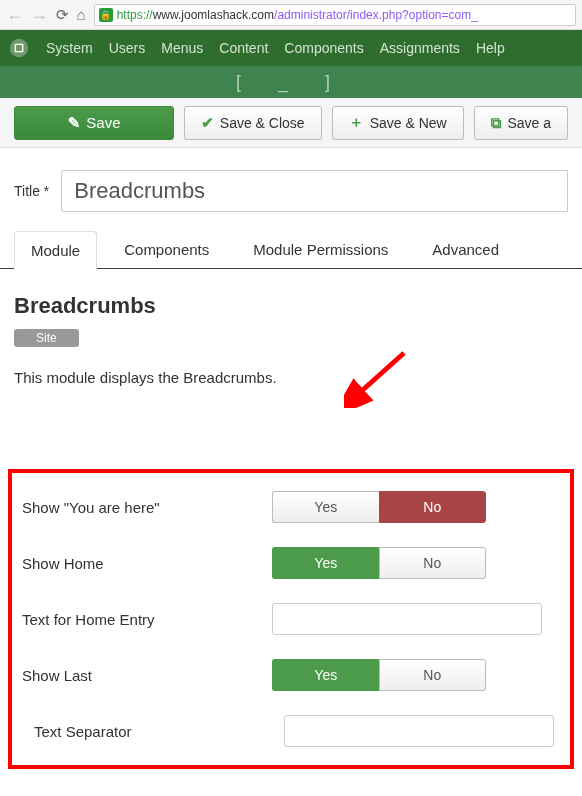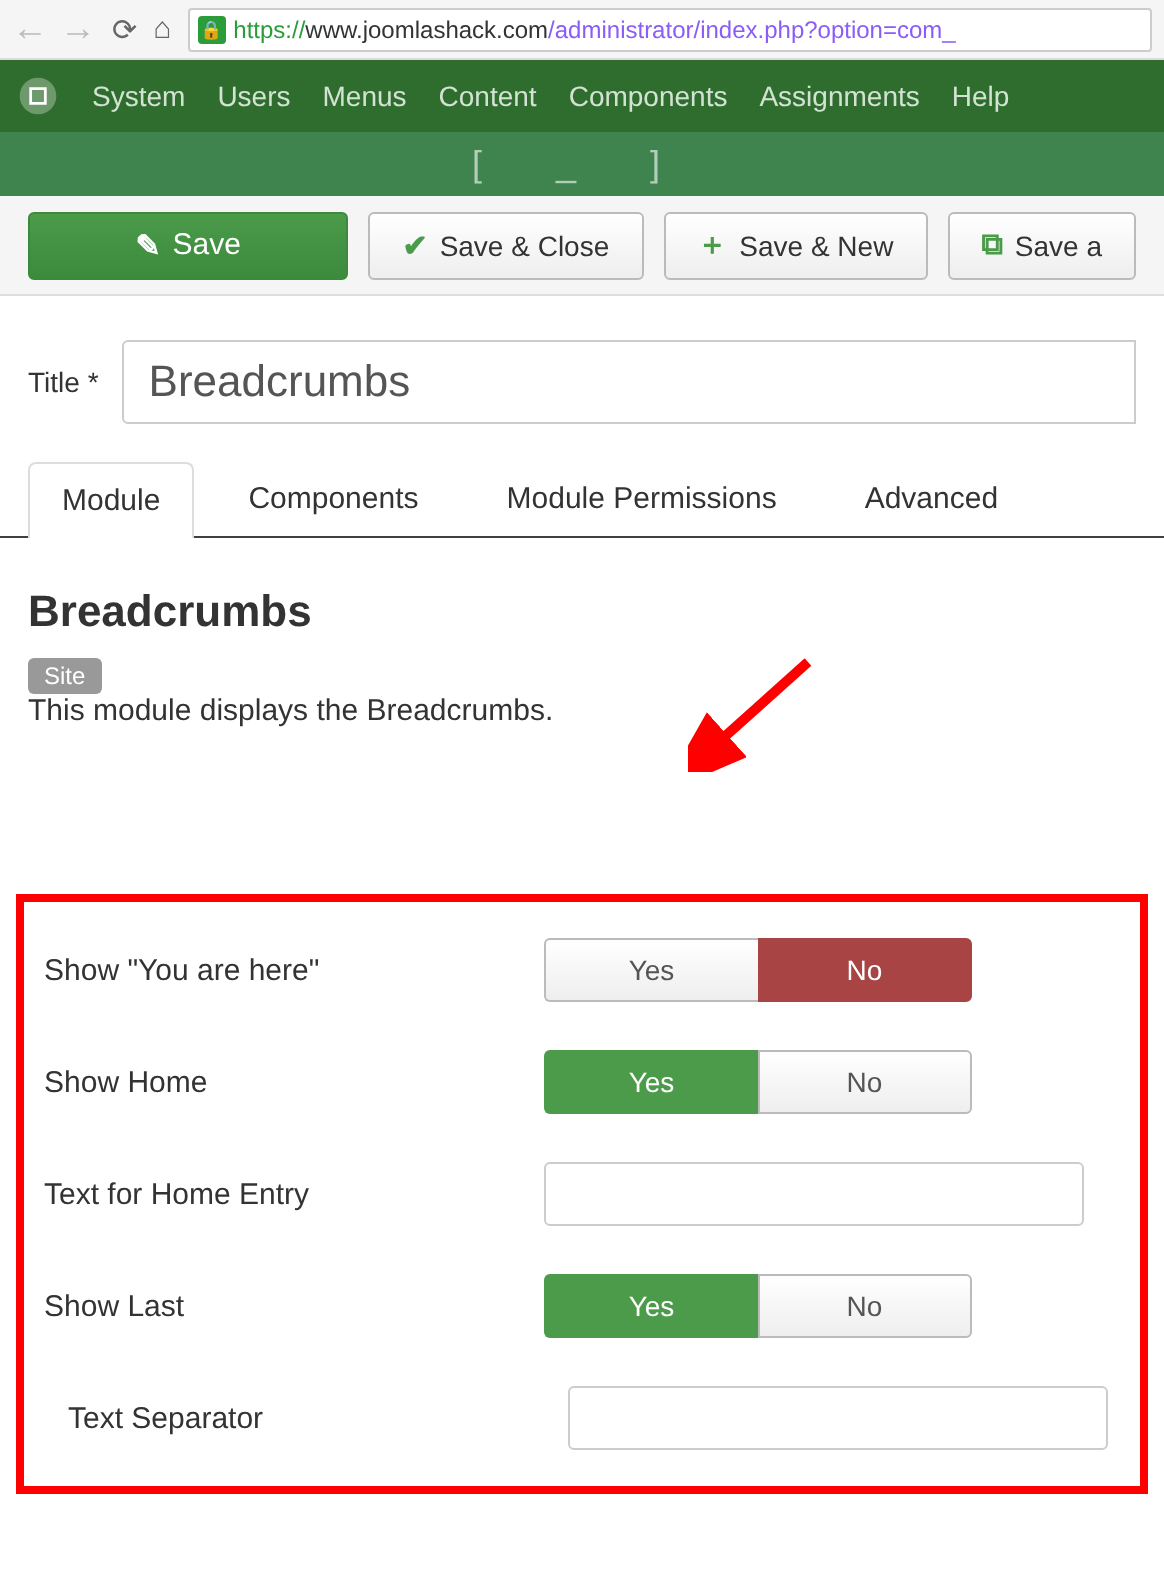--- a/index.html
+++ b/index.html
@@ -59,21 +59,21 @@
 .title-input { flex: 1; height: 42px; border: 1px solid #ccc; border-radius: 3px 0 0 3px; font-size: 22px; padding: 0 12px; color: #555; background:#fff;}
 
 
 .tabs { display: flex; padding: 18px 14px 0; border-bottom: 1px solid #404040; gap: 0; }
 .tab { padding: 10px 16px; font-size: 15px; color: #333; cursor: pointer; border: 1px solid transparent; border-bottom: none; margin-right: 10px; }
 .tab.active { border-color: #ddd; border-radius: 4px 4px 0 0; background: #fff; position: relative; top: 1px; }
 
 
 .module-body { padding: 24px 14px; }
 .module-body h2 { font-size: 22px; font-weight: bold; margin-bottom: 10px; }
-.site-badge { display: inline-block; background: #999; color: #fff; font-size: 12px; padding: 2px 8px; border-radius: 3px; margin-bottom: 0; }
+.site-badge { display: inline-block; background: #999; color: #fff; font-size: 12px; padding: 2px 22px; border-radius: 3px; margin-bottom: 22px; }
 .module-desc { font-size: 15px; margin-bottom: 20px; }
 
 
 .arrow-svg { position: absolute; pointer-events: none; }
 
 
 .red-box { border: 4px solid #ff0000; padding: 18px 10px; margin: 0 -6px; }
 .form-row { display: flex; align-items: center; margin-bottom: 24px; }
 .form-row:last-child { margin-bottom: 0; margin-left: 12px; }
 .form-label { width: 250px; font-size: 15px; color: #333; }

